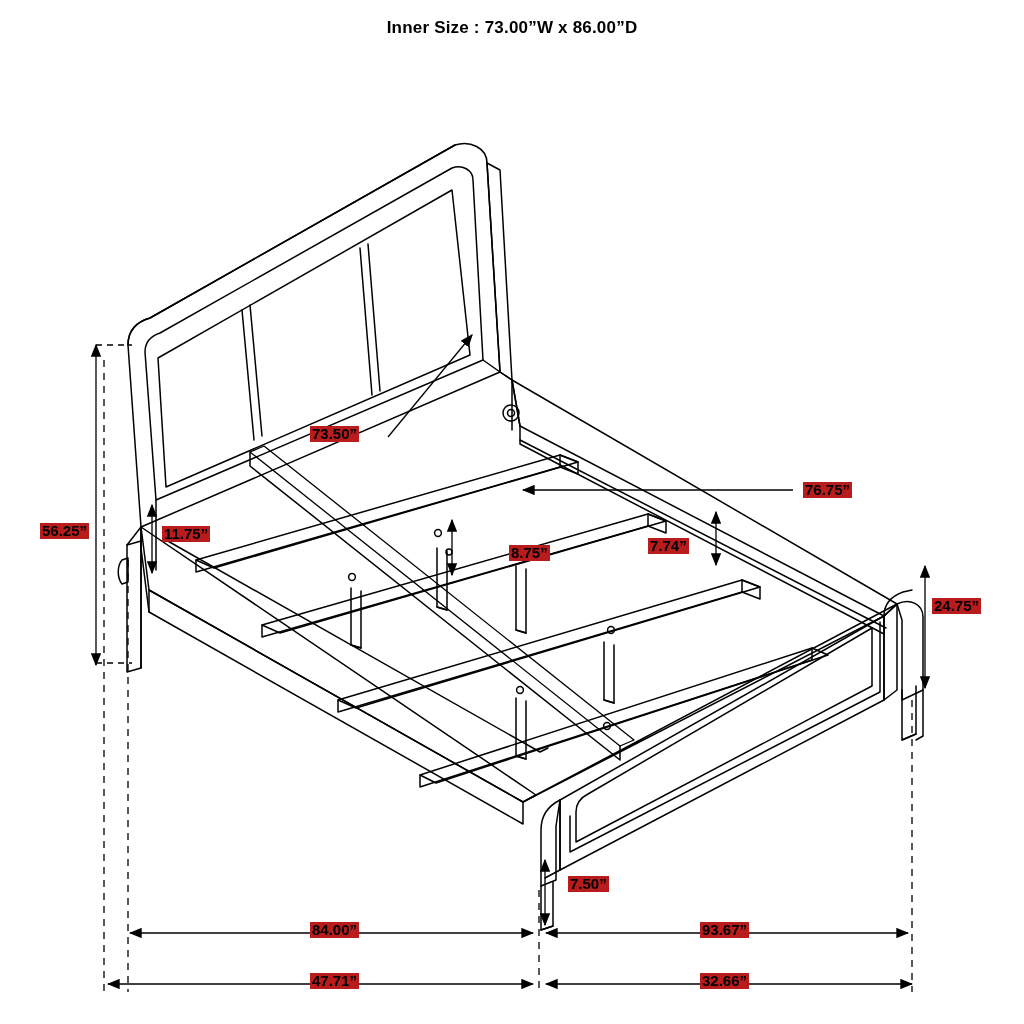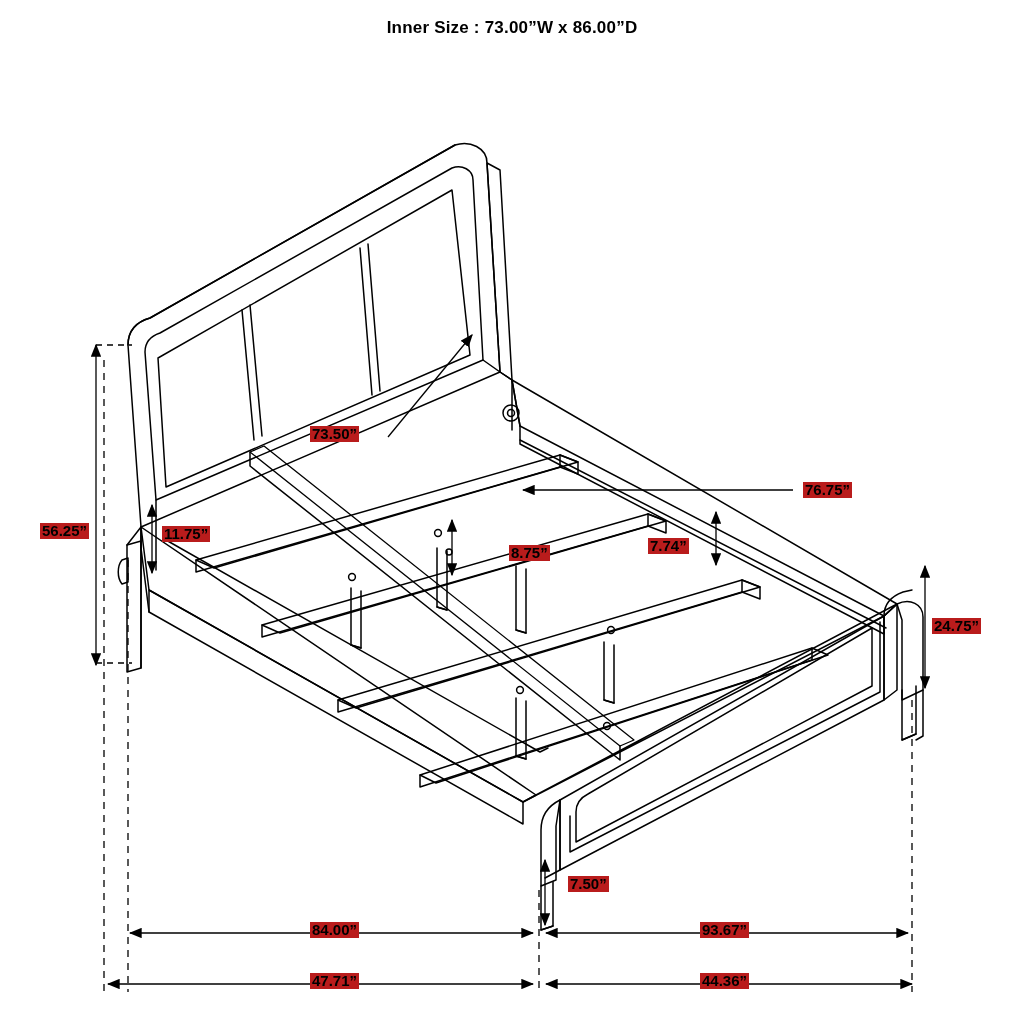--- a/index.html
+++ b/index.html
@@ -191,20 +191,20 @@
       <line x1="546" y1="984" x2="912" y2="984" marker-start="url(#arrStart)" marker-end="url(#arrEnd)"></line>
     </g>
   </svg>
 
   <div class="dim-label" style="left:40px;  top:496px;margin-top:27px;">56.25”</div>
   <div class="dim-label" style="left:310px; top:426px;">73.50”</div>
   <div class="dim-label" style="left:162px; top:526px;">11.75”</div>
   <div class="dim-label" style="left:461px; top:545px;margin-left:48px;">8.75”</div>
   <div class="dim-label" style="left:803px; top:482px;">76.75”</div>
   <div class="dim-label" style="left:648px; top:538px;">7.74”</div>
-  <div class="dim-label" style="left:932px; top:618px;text-align:right;">24.75”</div>
+  <div class="dim-label" style="left:932px; top:598px;text-align:right;">24.75”</div>
   <div class="dim-label" style="left:568px; top:876px;">7.50”</div>
   <div class="dim-label" style="left:310px; top:922px;">84.00”</div>
   <div class="dim-label" style="left:700px; top:922px;">93.67”</div>
   <div class="dim-label" style="left:310px; top:973px;">47.71”</div>
-  <div class="dim-label" style="left:700px; top:973px;">44.36”</div>
+  <div class="dim-label" style="left:700px; top:973px;">32.66”</div>
 
 </div>
 
 </body></html>

